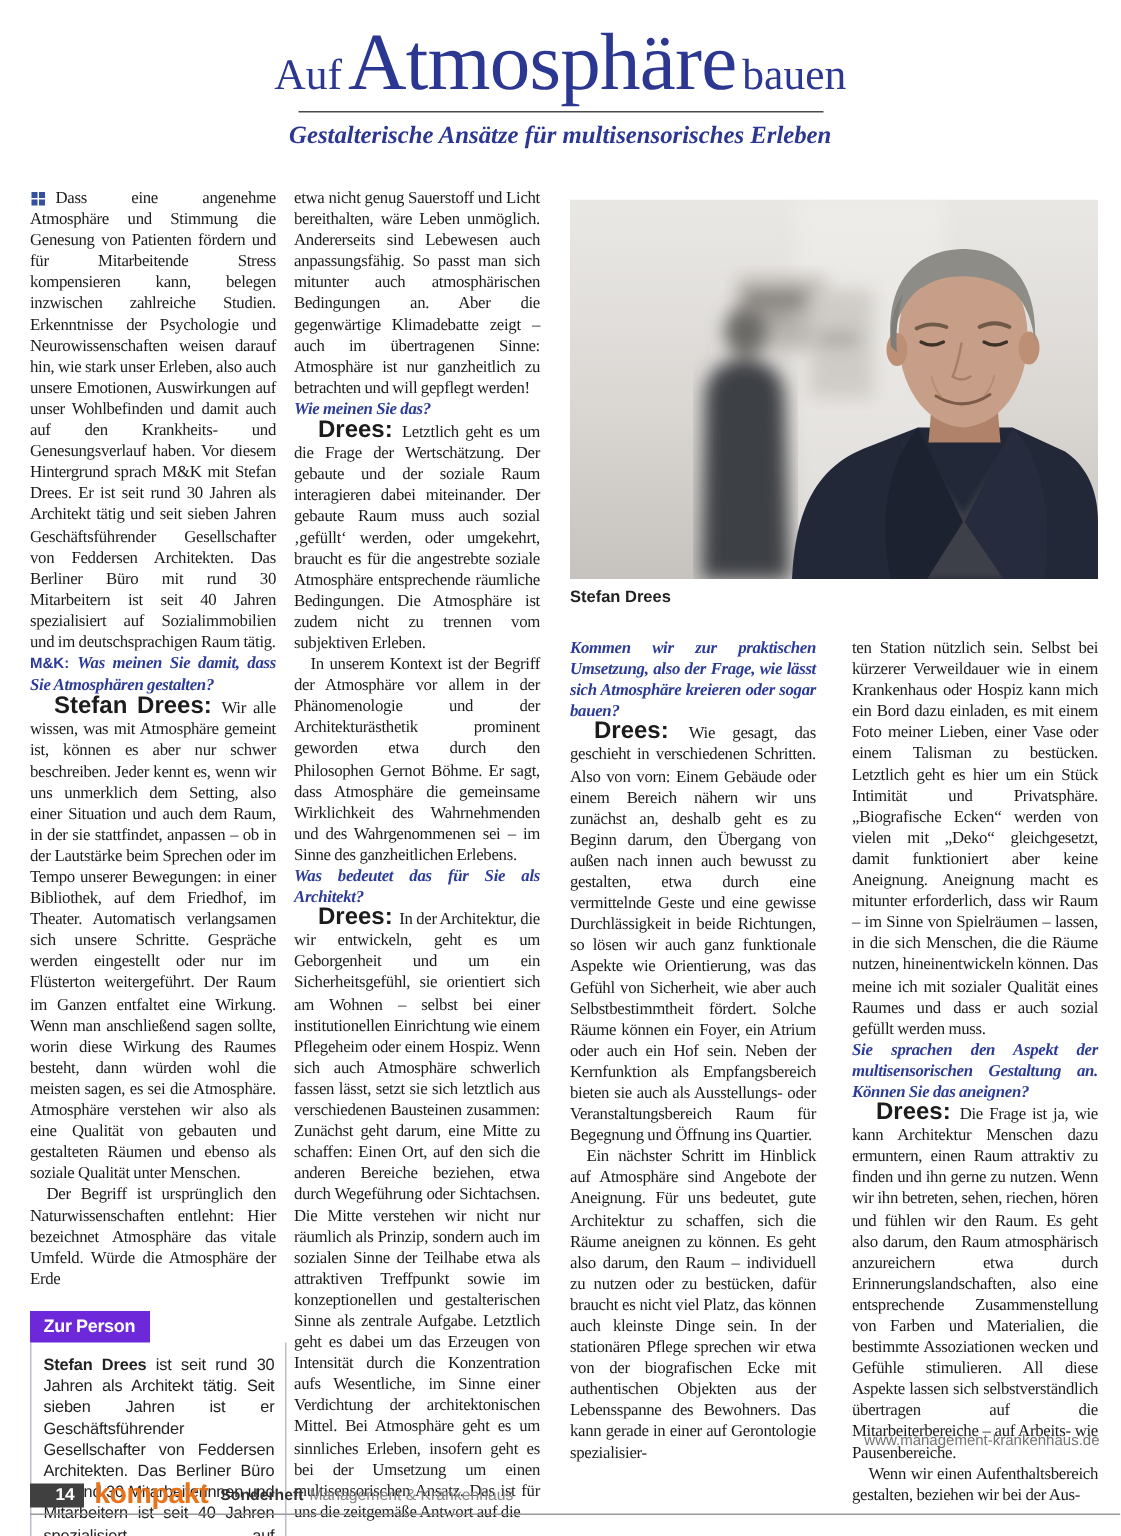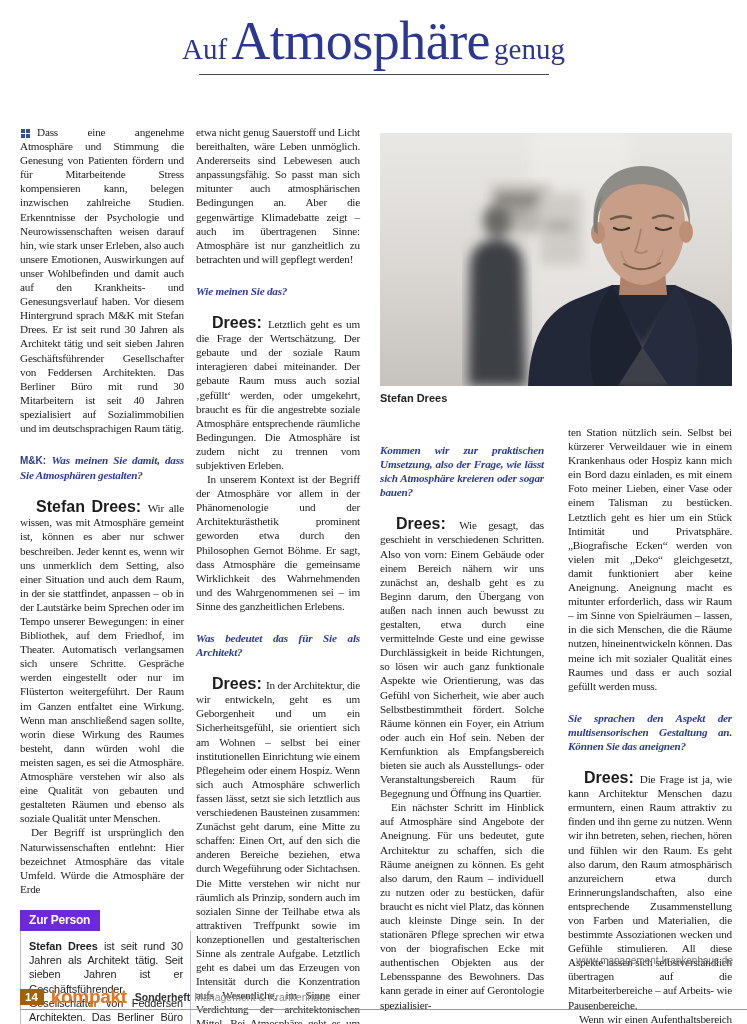--- a/index.html
+++ b/index.html
@@ -12,21 +12,21 @@
   .t-small{font-size:29px;text-align:right;}
   .t-big{font-size:54px;letter-spacing:-0.5px;}
   .header-rule{width:350px;height:1px;background:#4a4a4a;margin:6px auto 5px;}
   .subtitle{font-size:16.5px;font-style:italic;font-weight:600;color:#2b3790;}
 
   
   .col{position:absolute;top:125px;width:164px;font-size:11.2px;line-height:14.1px;
        text-align:justify;letter-spacing:-0.2px;word-spacing:-0.2px;}
   .col p{margin:0;}
   .col p.indent{text-indent:11px;}
-  .question{color:#2c3c96;font-style:italic;margin:18px 0 !important;font-weight:600;}
+  .question{color:#2c3c96;font-style:italic;margin:0 0 !important;font-weight:600;}
   .q-label{font-family:Liberation Sans, sans-serif;font-weight:bold;font-style:normal;
            font-size:10px;letter-spacing:0;}
   .speaker{font-family:"Liberation Sans",sans-serif;font-weight:bold;font-size:16px;
            letter-spacing:0;padding-left:16px;}
   .lead-marker{display:inline-block;width:4px;height:4px;background:#35509f;
                box-shadow:5px 0 0 #35509f,0 5px 0 #35509f,5px 5px 0 #35509f;
                margin-right:12px;margin-left:1px;position:relative;top:-3px;}
 
   
   .person-box{margin-top:14px;width:171px;}
@@ -40,41 +40,42 @@
   .person-name{font-weight:bold;}
 
   
   .photo{position:absolute;left:380px;top:133px;width:352px;height:253px;}
   .caption{position:absolute;left:380px;top:392px;font-family:"Liberation Sans",sans-serif;
            font-weight:bold;font-size:11px;color:#222;}
 
   
   .footer-left{position:absolute;left:20px;top:986px;display:flex;align-items:center;
                font-family:"Liberation Sans",sans-serif;}
-  .page-num{background:#a16207;color:#fff;font-weight:bold;font-size:11.5px;
-            padding:2px 6px 2px 5px;margin-right:7px;}
+  .page-num{background:#404040;color:#fff;font-weight:bold;font-size:11.5px;
+            padding:2px 6px 2px 17px;margin-right:7px;}
   .brand{color:#e5741d;font-weight:bold;font-size:19px;letter-spacing:-0.3px;margin-right:8px;}
   .edition{font-weight:bold;font-size:10.5px;color:#333;margin-right:4px;}
   .magazine{font-size:10.5px;color:#8a8a8a;}
   .website{position:absolute;right:14px;top:955px;font-family:"Liberation Sans",sans-serif;
            font-size:10px;color:#737373;}
   .footer-rule{position:absolute;left:20px;right:0;top:1009px;height:1px;background:#9a9a9a;}
 </style>
 </head>
 <body>
 
 <div class="page">
 
   <div class="header">
     <div class="title-line">
       <span class="t-small">Auf</span>
       <span class="t-big">Atmosphäre</span>
-      <span class="t-small">genug</span>
+      <span class="t-small">bauen</span>
     </div>
     <div class="header-rule"></div>
+    <div class="subtitle">Gestalterische Ansätze für multisensorisches Erleben</div>
   </div>
 
   <div class="photo">
     <svg viewBox="0 0 352 253" width="352" height="253" aria-hidden="true">
       <defs>
         <linearGradient id="bg" x1="0" y1="0" x2="0" y2="1">
           <stop offset="0" stop-color="#eae8e5"></stop>
           <stop offset="0.55" stop-color="#dad7d3"></stop>
           <stop offset="1" stop-color="#c6c3bf"></stop>
         </linearGradient>

